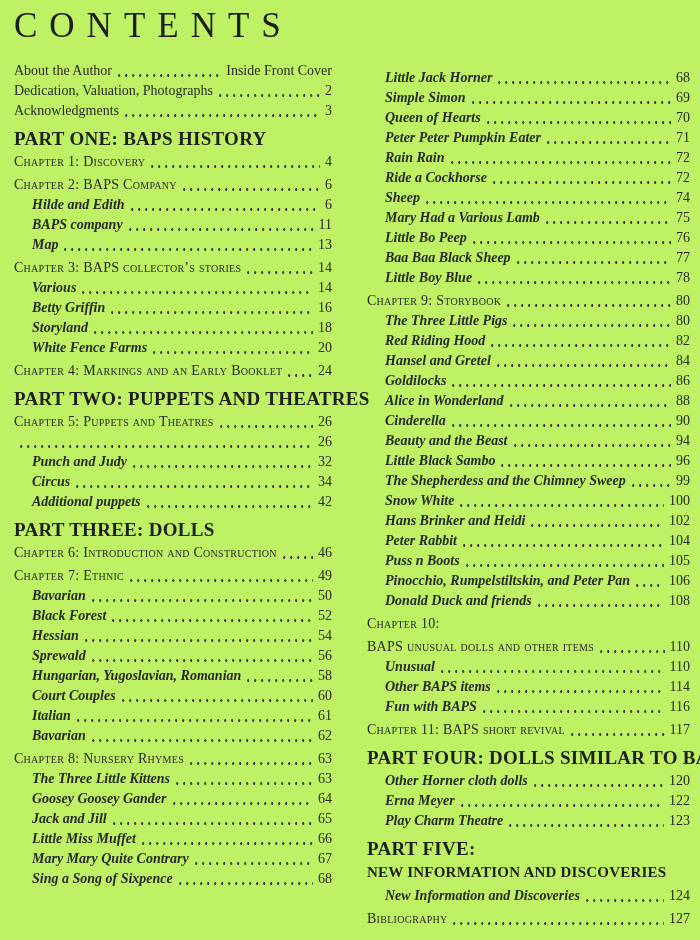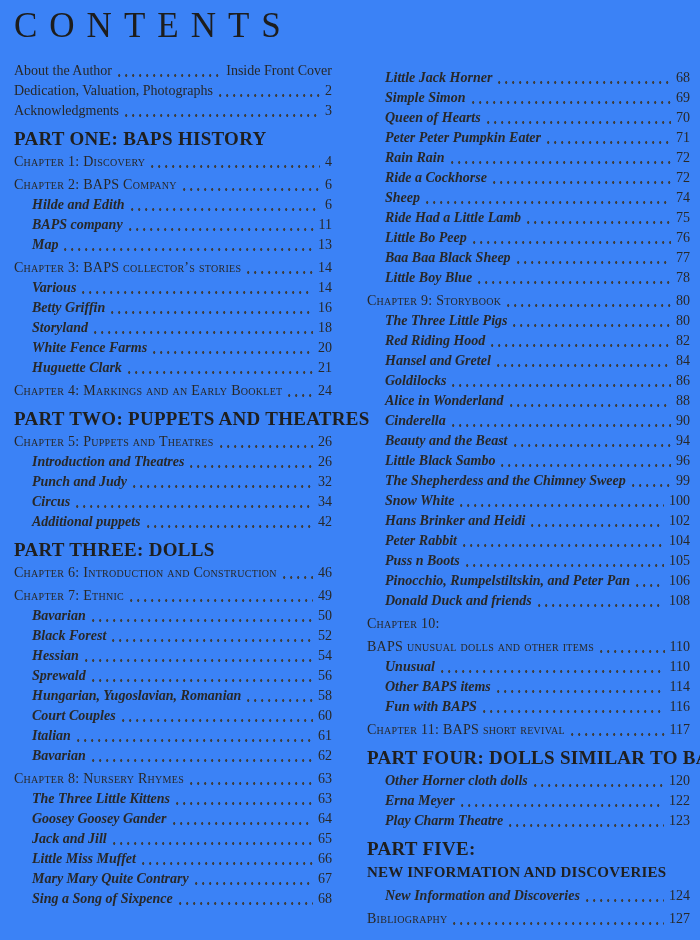--- a/index.html
+++ b/index.html
@@ -2,21 +2,21 @@
 <html><head>
 <meta charset="utf-8">
 <style>
   html, body { margin: 0; padding: 0; background: #e8e8e8; }
   .page {
     position: relative;
     width: 700px;
     height: 940px;
     margin: 0 auto;
     box-sizing: border-box;
-    background: #3b82f6;
+    background: #bef264;
     color: #282828;
     font-family: "Liberation Serif", serif;
     padding: 6px 12px 0 14px;
     overflow: hidden;
   }
   .page-title {
     font-size: 35px;
     font-weight: 400;
     letter-spacing: 12px;
     margin: 0 0 15px 0;
@@ -143,40 +143,34 @@
           <div class="entry sub">
             <span class="label">Storyland</span>
             <span class="leader"></span>
             <span class="pagenum">18</span>
           </div>
           <div class="entry sub">
             <span class="label">White Fence Farms</span>
             <span class="leader"></span>
             <span class="pagenum">20</span>
           </div>
-          <div class="entry sub">
-            <span class="label">Huguette Clark</span>
-            <span class="leader"></span>
-            <span class="pagenum">21</span>
-          </div>
           <div class="entry chapter">
             <span class="label">Chapter 4: Markings and an Early Booklet</span>
             <span class="leader"></span>
             <span class="pagenum">24</span>
           </div>
           <div class="entry part">
             <span class="label">PART TWO: PUPPETS AND THEATRES</span>
           </div>
           <div class="entry chapter">
             <span class="label">Chapter 5: Puppets and Theatres</span>
             <span class="leader"></span>
             <span class="pagenum">26</span>
           </div>
           <div class="entry sub">
-            <span class="label">Introduction and Theatres</span>
             <span class="leader"></span>
             <span class="pagenum">26</span>
           </div>
           <div class="entry sub">
             <span class="label">Punch and Judy</span>
             <span class="leader"></span>
             <span class="pagenum">32</span>
           </div>
           <div class="entry sub">
             <span class="label">Circus</span>
@@ -308,21 +302,21 @@
           <span class="label">Ride a Cockhorse</span>
           <span class="leader"></span>
           <span class="pagenum">72</span>
         </div>
         <div class="entry sub">
           <span class="label">Sheep</span>
           <span class="leader"></span>
           <span class="pagenum">74</span>
         </div>
         <div class="entry sub">
-          <span class="label">Ride Had a Little Lamb</span>
+          <span class="label">Mary Had a Various Lamb</span>
           <span class="leader"></span>
           <span class="pagenum">75</span>
         </div>
         <div class="entry sub">
           <span class="label">Little Bo Peep</span>
           <span class="leader"></span>
           <span class="pagenum">76</span>
         </div>
         <div class="entry sub">
           <span class="label">Baa Baa Black Sheep</span>

